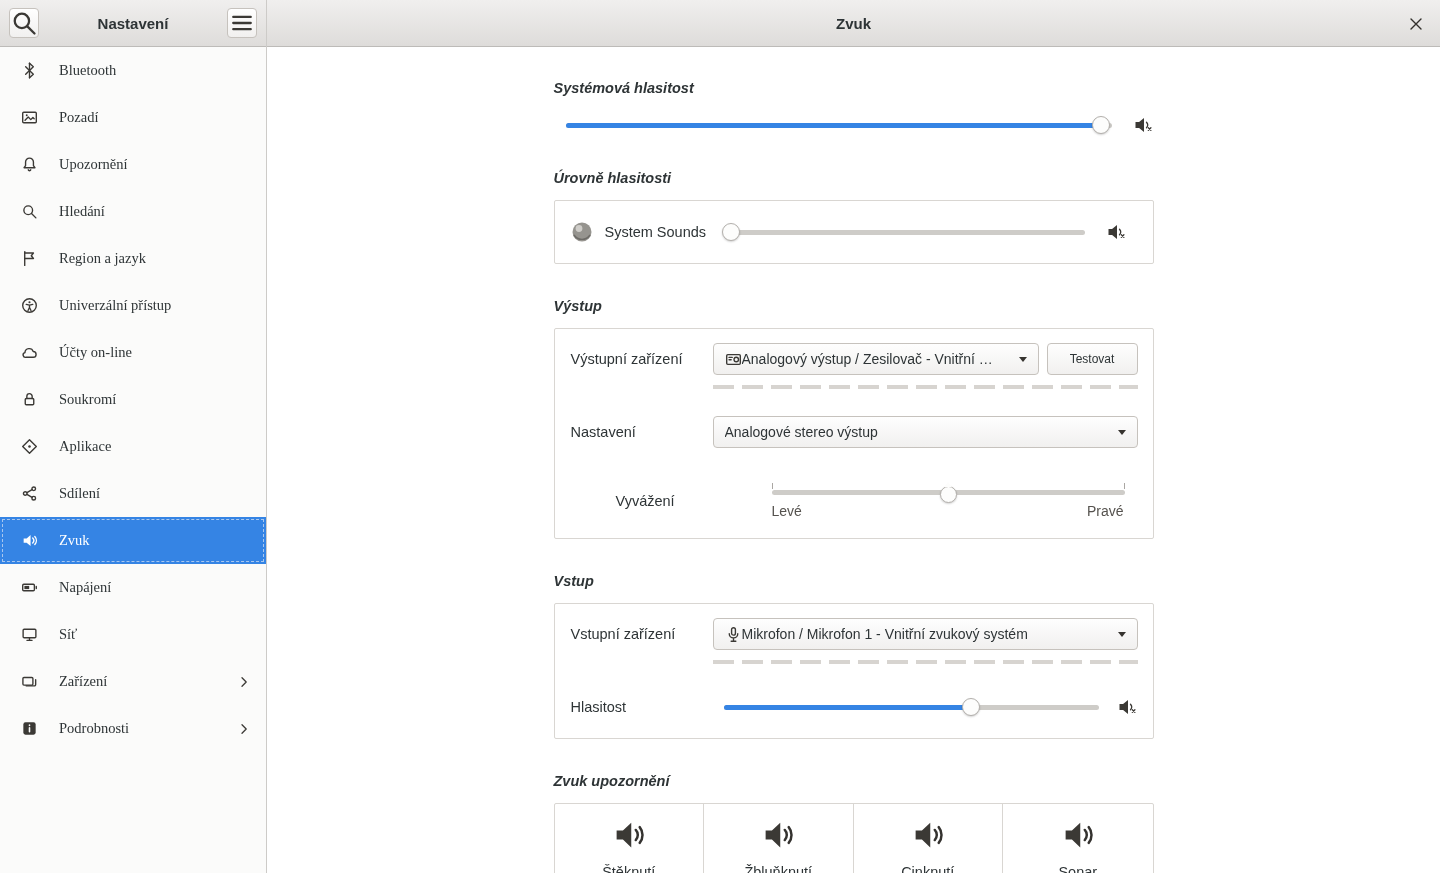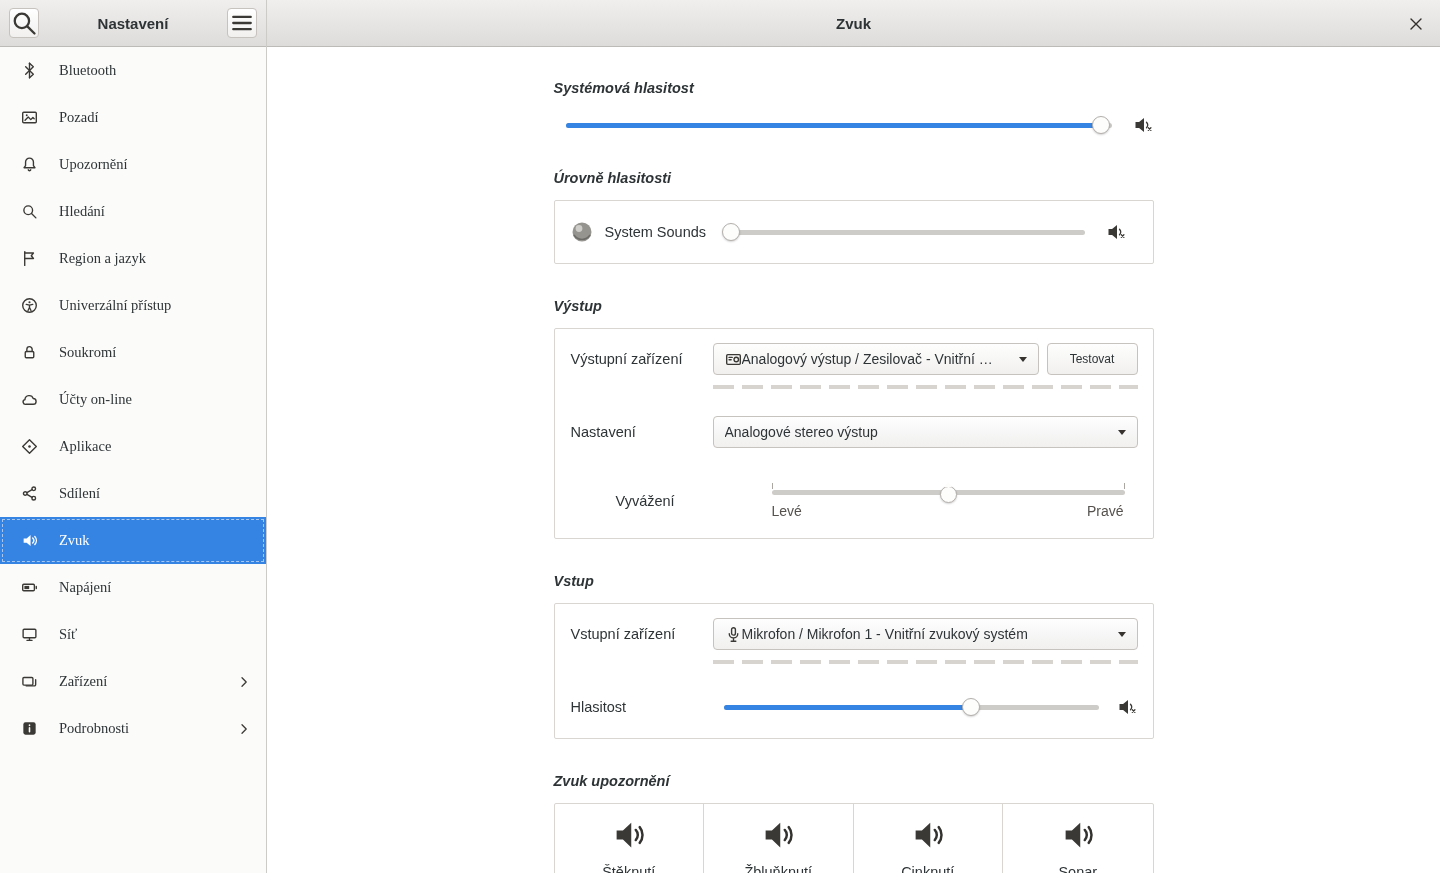--- a/index.html
+++ b/index.html
@@ -182,31 +182,31 @@
         <svg class="side-icon" viewBox="0 0 16 16">
             <circle class="ln" cx="8" cy="8" r="6.4"></circle>
             <circle class="fl" cx="8" cy="4.9" r="1"></circle>
             <path class="ln" d="M4.9 7l3.1.7L11.1 7M8 7.7v2.2M8 9.9l-1.4 2.8M8 9.9l1.4 2.8"></path>
           </svg>
         <span class="side-label">Univerzální přístup</span>
       </div>
 
       <div class="side-item">
         <svg class="side-icon" viewBox="0 0 16 16">
+            <path class="ln" d="M4.8 12.5h6.7a2.7 2.7 0 000-5.4 4 4 0 00-7.8 1 2.25 2.25 0 001.1 4.4z"></path>
+          </svg>
+        <span class="side-label">Účty on-line</span>
+      </div>
+
+      <div class="side-item">
+        <svg class="side-icon" viewBox="0 0 16 16">
             <rect class="ln" x="4" y="7" width="8" height="6" rx="1"></rect>
             <path class="ln" d="M5.5 7V5a2.5 2.5 0 015 0v2"></path>
           </svg>
         <span class="side-label">Soukromí</span>
-      </div>
-
-      <div class="side-item">
-        <svg class="side-icon" viewBox="0 0 16 16">
-            <path class="ln" d="M4.8 12.5h6.7a2.7 2.7 0 000-5.4 4 4 0 00-7.8 1 2.25 2.25 0 001.1 4.4z"></path>
-          </svg>
-        <span class="side-label">Účty on-line</span>
       </div>
 
       <div class="side-item">
         <svg class="side-icon" viewBox="0 0 16 16">
             <path class="ln" d="M8 1.6L14.4 8 8 14.4 1.6 8z"></path>
             <circle class="fl" cx="8" cy="8" r="1.2"></circle>
           </svg>
         <span class="side-label">Aplikace</span>
       </div>
 

